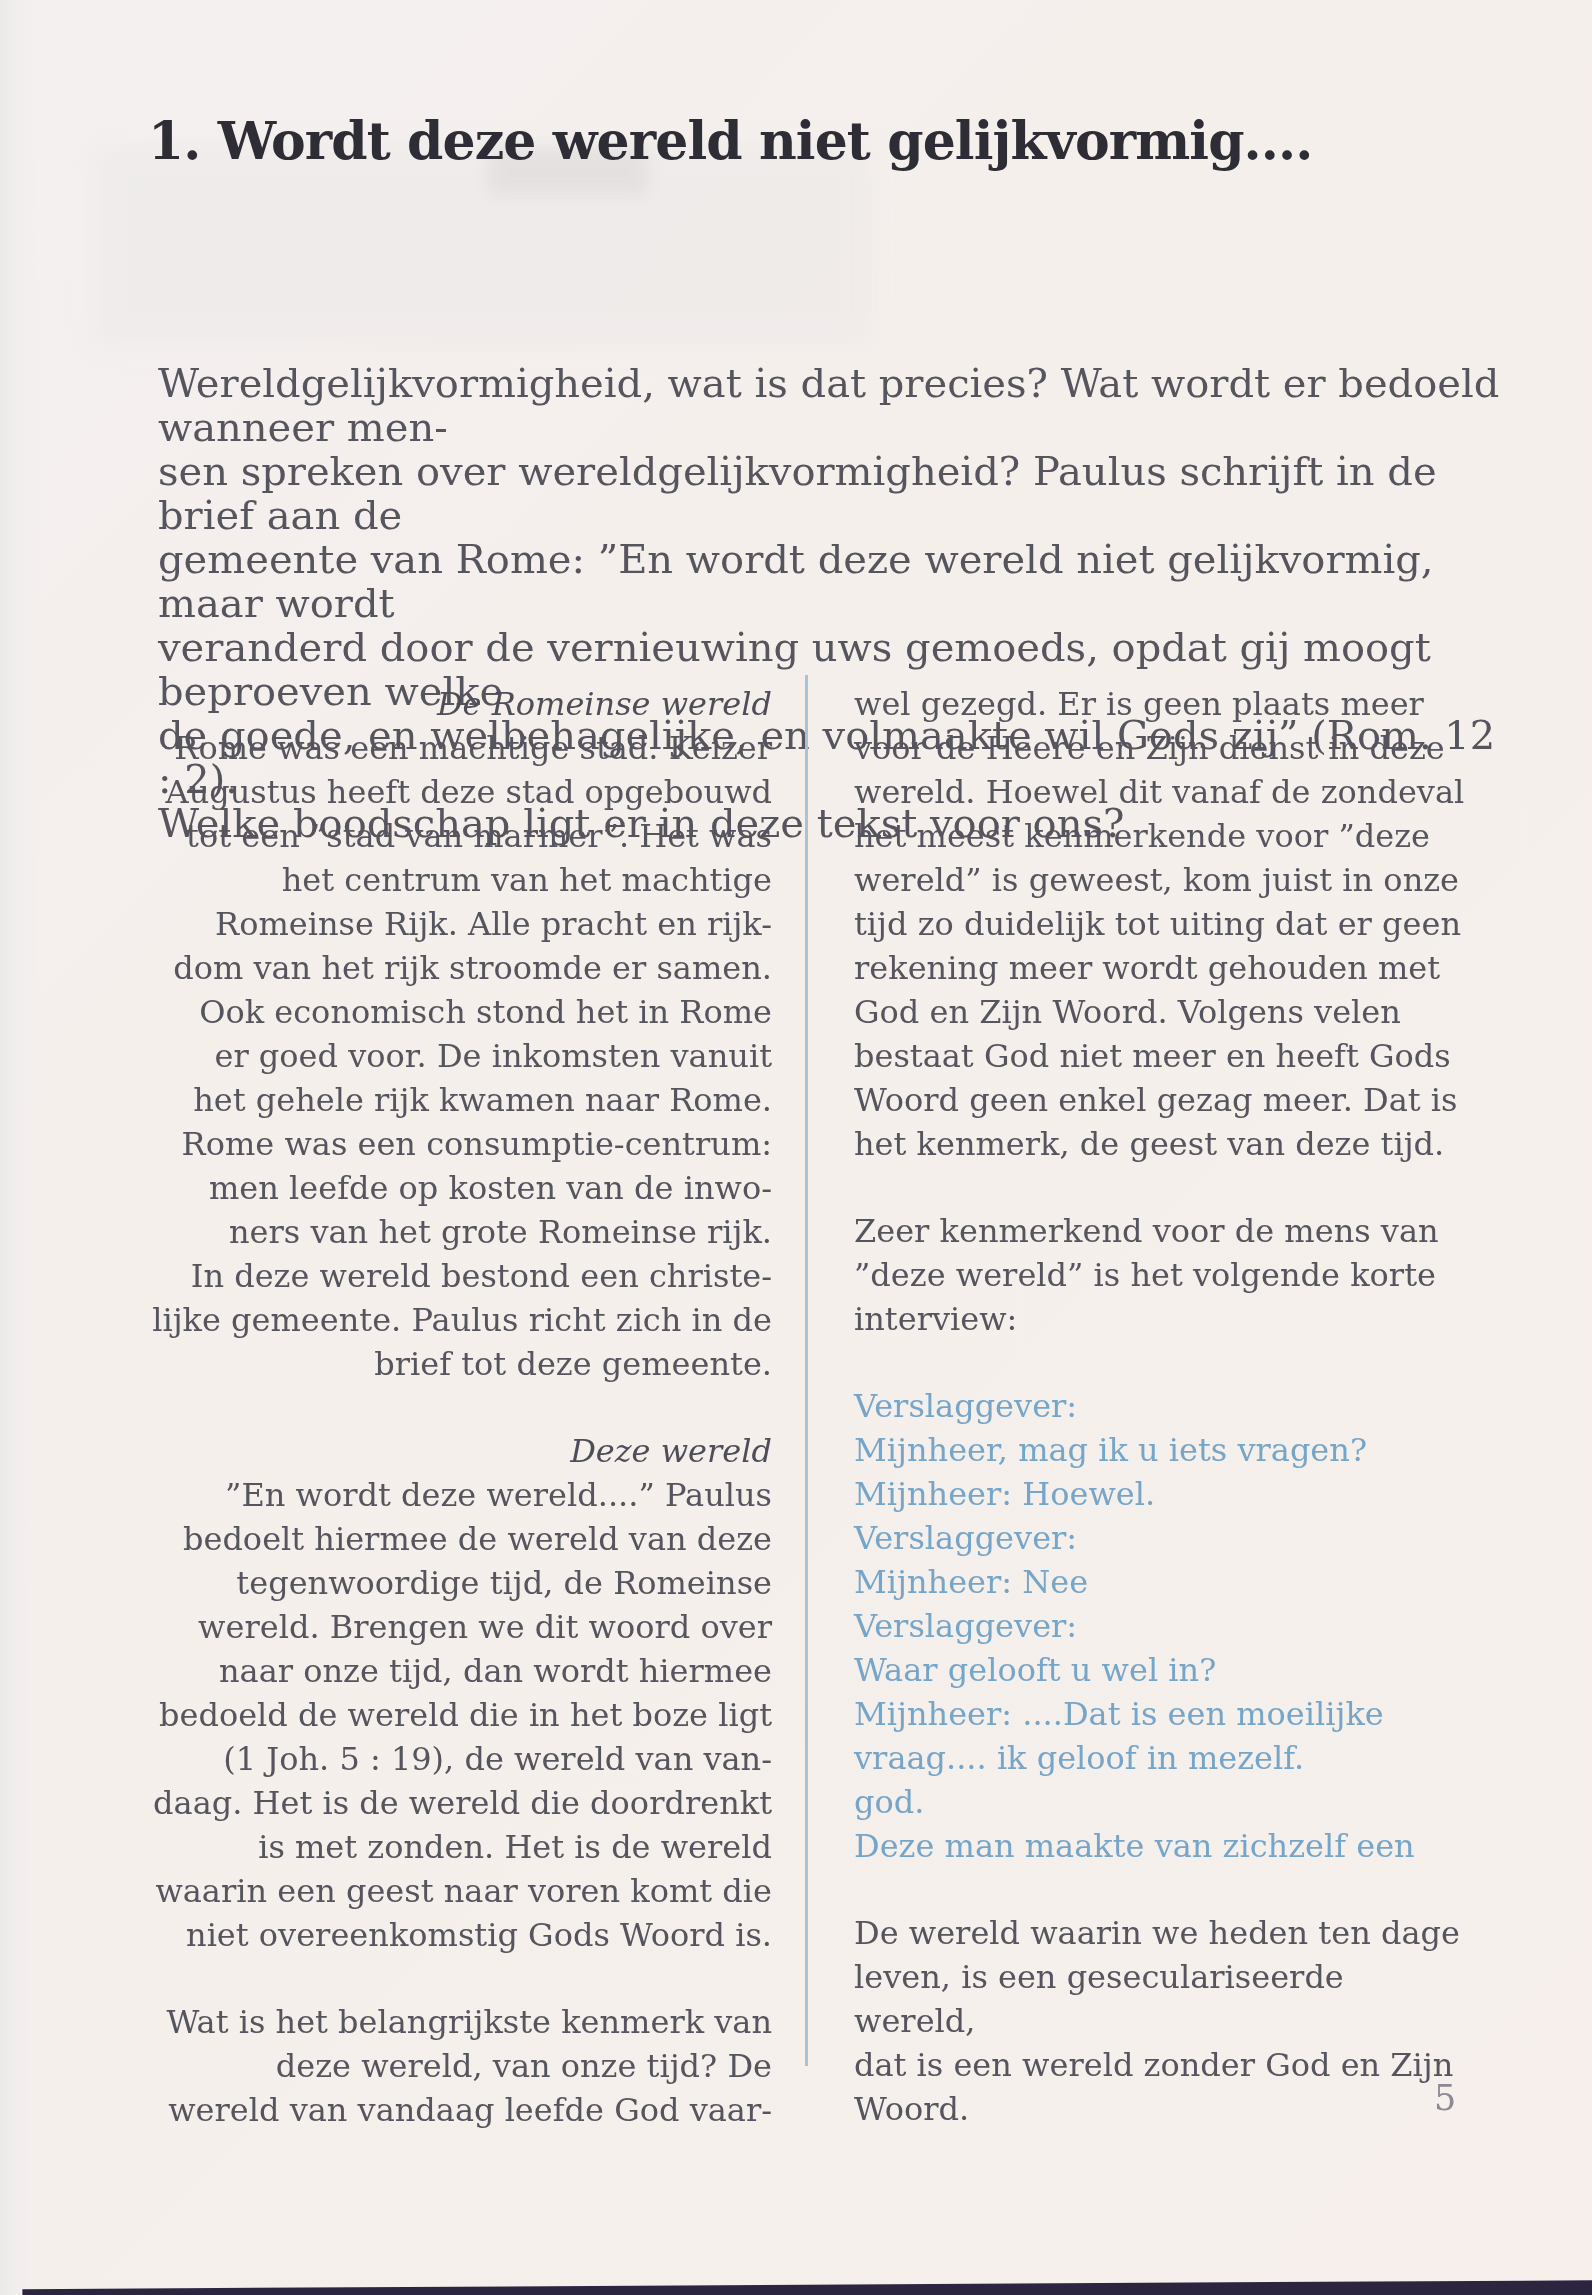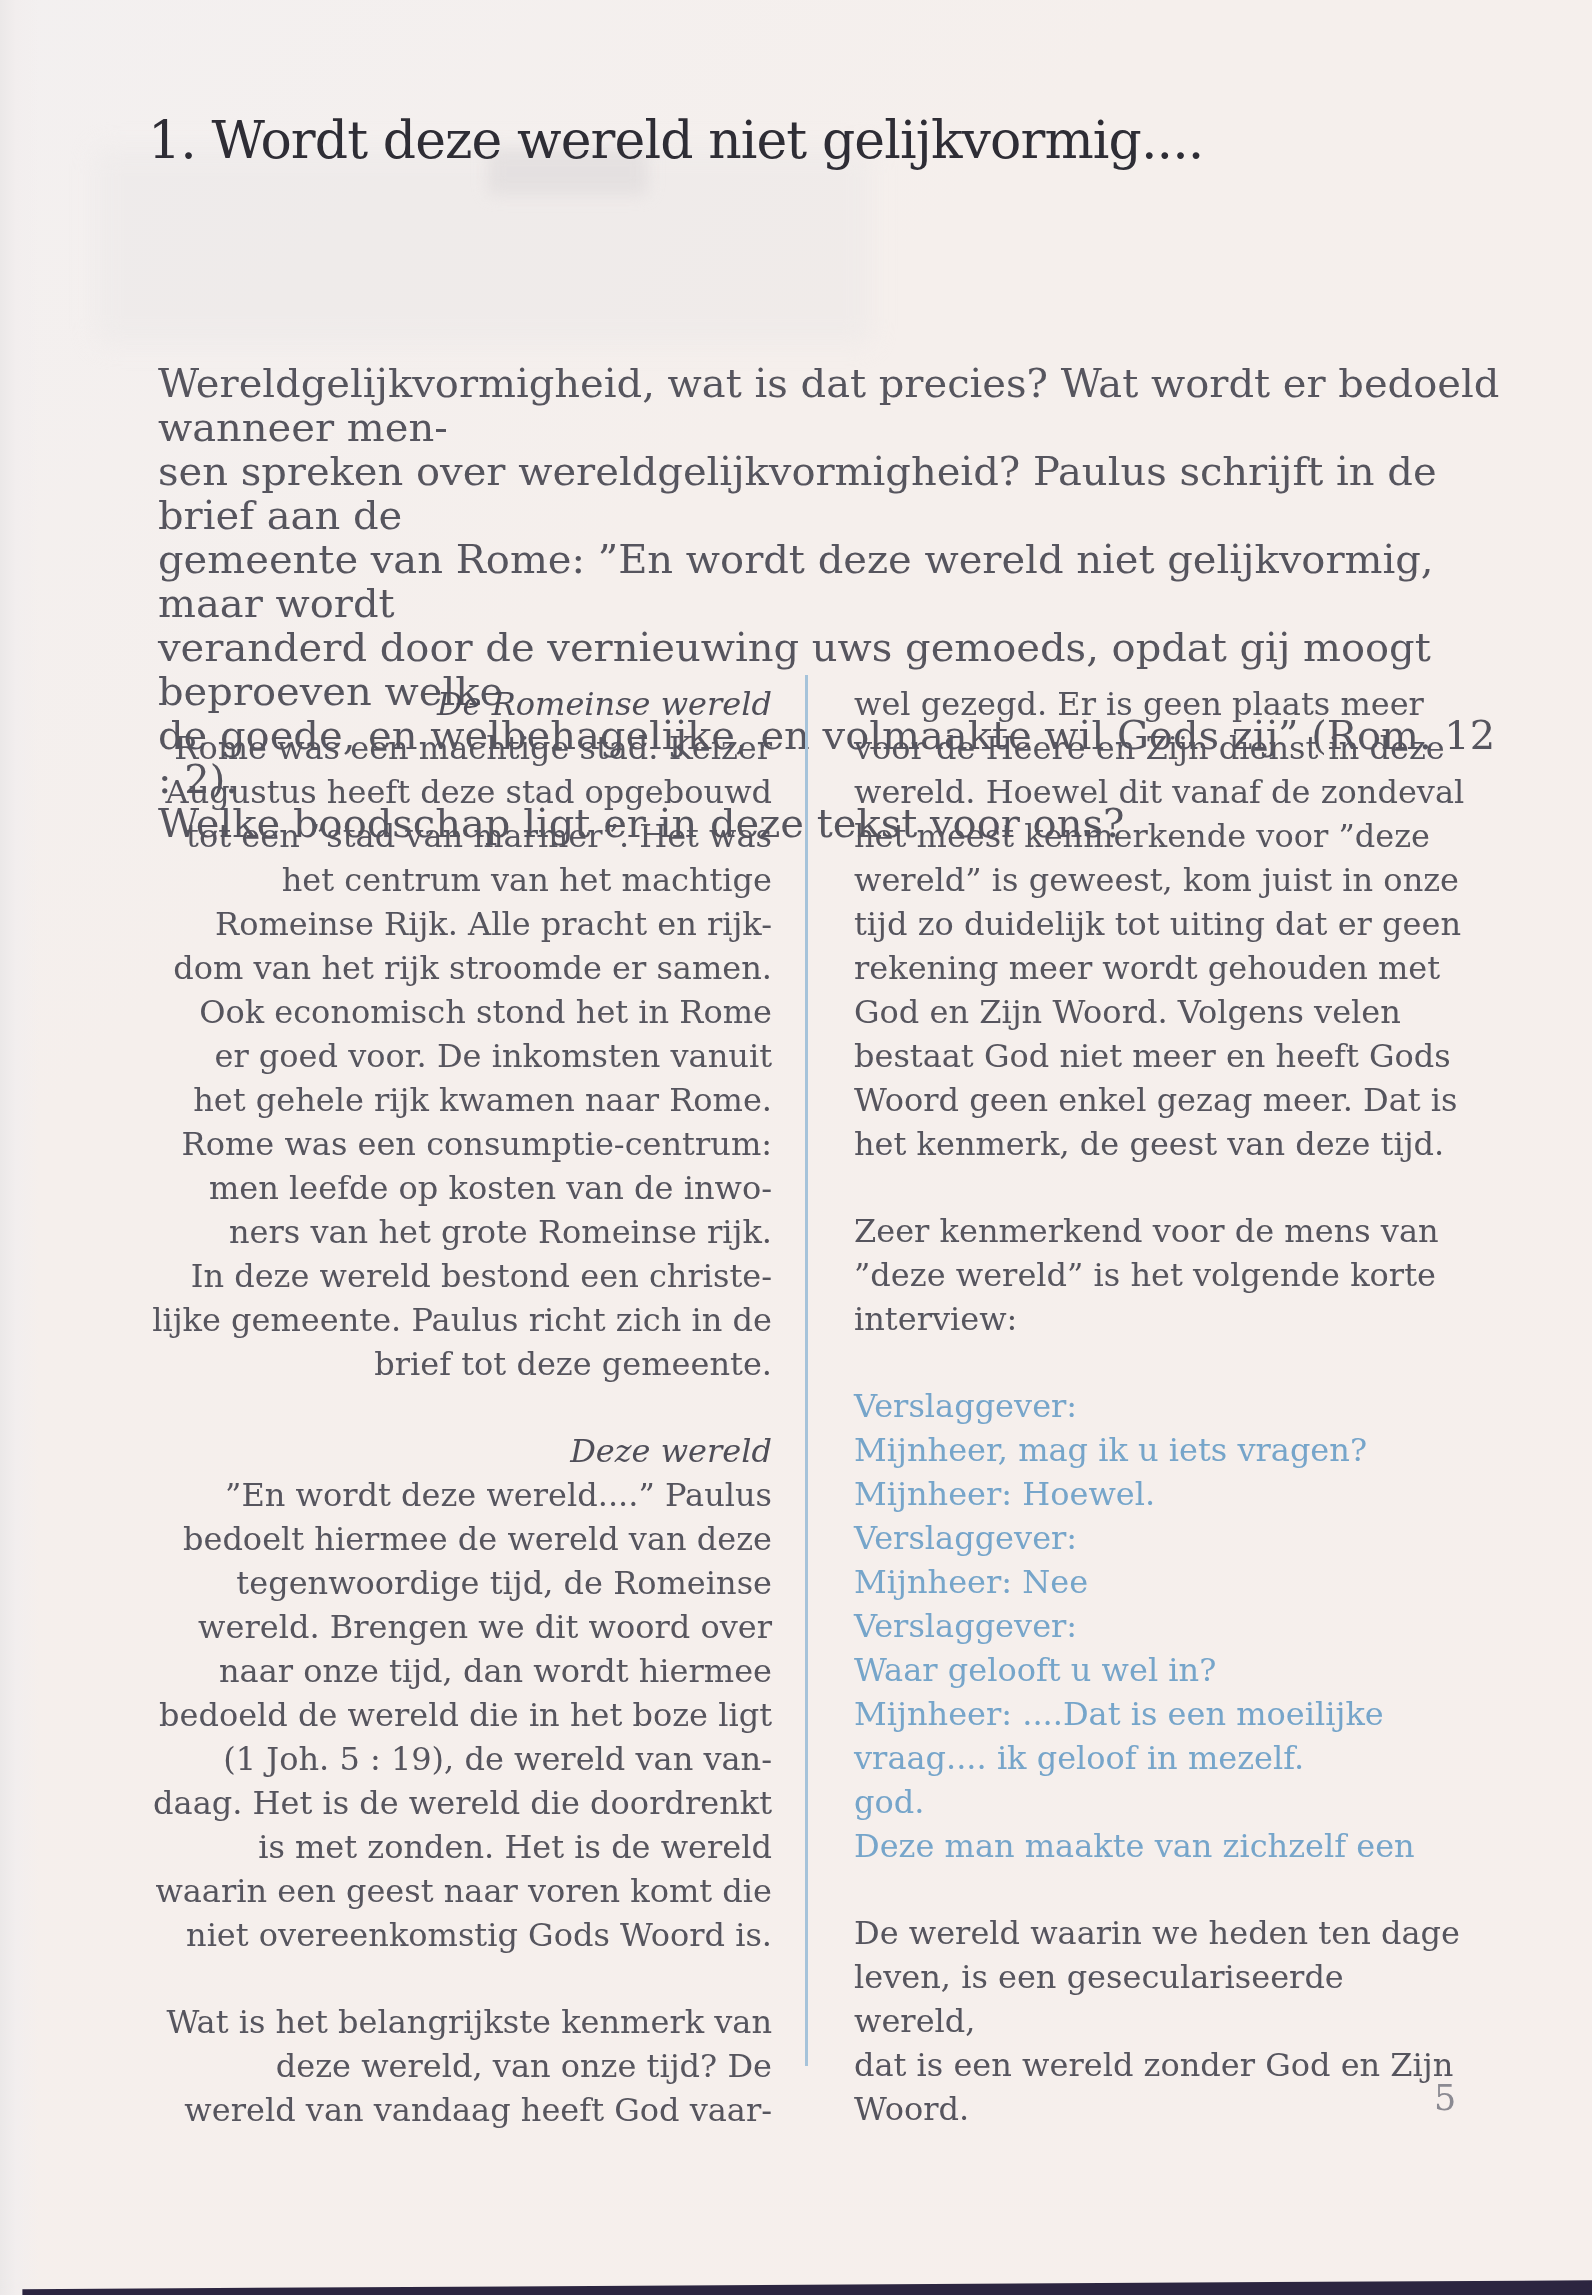--- a/index.html
+++ b/index.html
@@ -22,21 +22,21 @@
     position: absolute; left: 95px; top: 147px; width: 777px; height: 198px;
     background: #eae7e7; opacity: 0.45; filter: blur(12px); border-radius: 8.6px;
   }
   .ghost-smudge {
     position: absolute; left: 488px; top: 148px; width: 160px; height: 47px;
     background: #dcd8d9; opacity: 0.55; filter: blur(7.8px); border-radius: 5.2px;
   }
   .title {
     position: absolute; left: 148px; top: 110px; width: 1346px;
     margin: 0;
-    font-size: 52px; font-weight: normal; letter-spacing: -0.9px;
+    font-size: 52px; font-weight: bold; letter-spacing: -0.9px;
     color: #2e2d35;
   }
   .intro {
     position: absolute; left: 147px; top: 350px; width: 1346px;
     margin: 11px;
     font-size: 40px; line-height: 44px; color: #56555e;
     white-space: pre-line;
   }
   .col {
     position: absolute; top: 682px;
@@ -108,21 +108,21 @@
 wereld. Brengen we dit woord over
 naar onze tijd, dan wordt hiermee
 bedoeld de wereld die in het boze ligt
 (1 Joh. 5 : 19), de wereld van van-
 daag. Het is de wereld die doordrenkt
 is met zonden. Het is de wereld
 waarin een geest naar voren komt die
 niet overeenkomstig Gods Woord is.</p>
     <p>Wat is het belangrijkste kenmerk van
 deze wereld, van onze tijd? De
-wereld van vandaag heeft God vaar-</p>
+wereld van vandaag leefde God vaar-</p>
   </div>
 
   <div class="divider"></div>
 
   <div class="col col-right">
     <p>wel gezegd. Er is geen plaats meer
 voor de Heere en Zijn dienst in deze
 wereld. Hoewel dit vanaf de zondeval
 het meest kenmerkende voor ”deze
 wereld” is geweest, kom juist in onze

